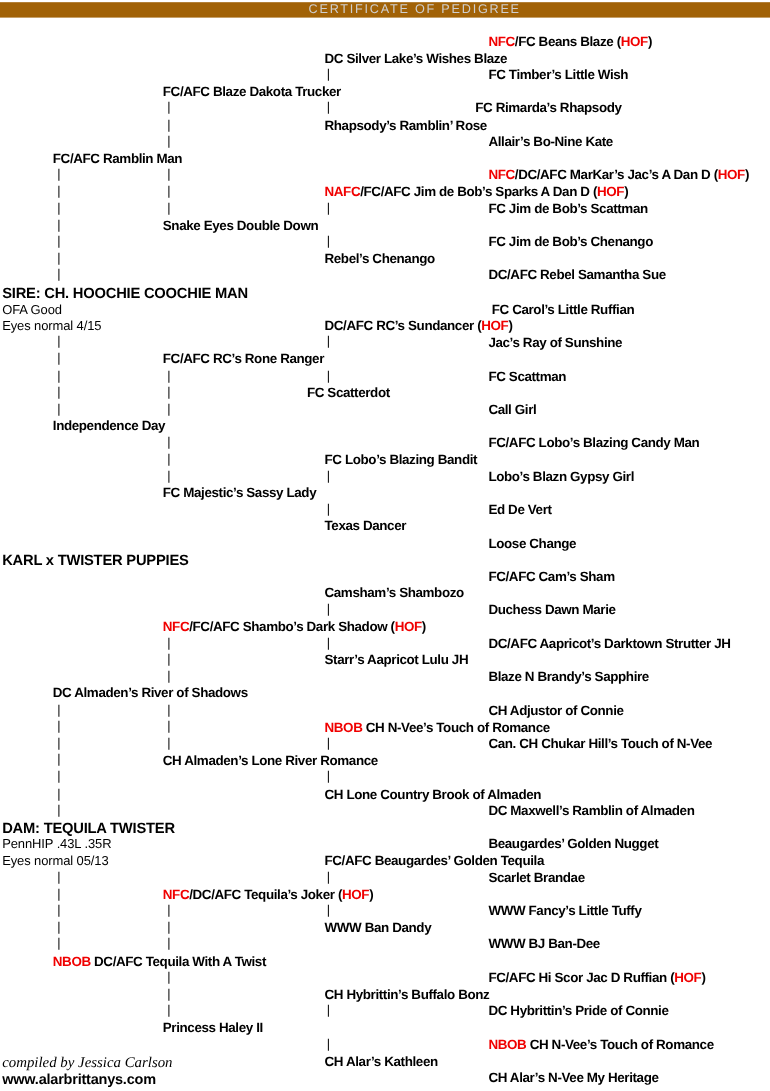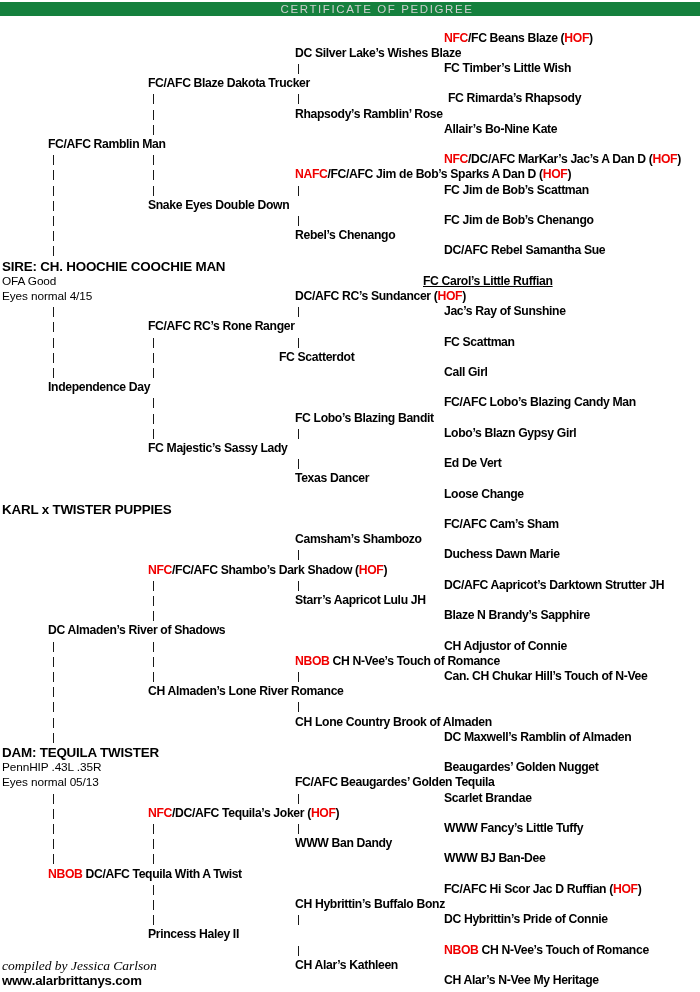--- a/index.html
+++ b/index.html
@@ -25,41 +25,41 @@
   .title { font-weight:700; font-size:13.4px; letter-spacing:-0.2px; }
   .bar   { font-weight:400; font-size:11.5px; }
   .credit{ font-family:"Liberation Serif",serif; font-style:italic; font-size:13.5px; }
   .site  { font-weight:700; font-size:13.2px; letter-spacing:-0.2px; }
   .red   { color:var(--red); }
 </style>
 </head>
 <body>
 
 <div id="page">
-  <div class="header-bar" style="background: #15803d;">
+  <div class="header-bar" style="background: #a16207;">
     <span class="header-title" style="color: rgb(207, 207, 207);">CERTIFICATE OF PEDIGREE</span>
   </div>
   <div id="tree">
       <div class="pline" style="top: 30.5px;">
         <span class="cell name" style="left: 444px;"><span class="red">NFC</span><span>/FC Beans Blaze (</span><span class="red">HOF</span><span>)</span></span>
       </div>
       <div class="pline" style="top: 45.7px;">
         <span class="cell name" style="left: 295px;"><span>DC Silver Lake’s Wishes Blaze</span></span>
       </div>
       <div class="pline" style="top: 60.9px;">
         <span class="cell bar" style="left: 297px;">|</span>
         <span class="cell name" style="left: 444px;"><span>FC Timber’s Little Wish</span></span>
       </div>
       <div class="pline" style="top: 76.1px;">
         <span class="cell name" style="left: 148px;"><span>FC/AFC Blaze Dakota Trucker</span></span>
       </div>
       <div class="pline" style="top: 91.3px;">
         <span class="cell bar" style="left: 152px;">|</span>
         <span class="cell bar" style="left: 297px;">|</span>
-        <span class="cell name" style="left: 448px; text-align: center;"><span>FC Rimarda’s Rhapsody</span></span>
+        <span class="cell name" style="left: 432px; text-align: center;"><span>FC Rimarda’s Rhapsody</span></span>
       </div>
       <div class="pline" style="top: 106.5px;">
         <span class="cell bar" style="left: 152px;">|</span>
         <span class="cell name" style="left: 295px;"><span>Rhapsody’s Ramblin’ Rose</span></span>
       </div>
       <div class="pline" style="top: 121.7px;">
         <span class="cell bar" style="left: 152px;">|</span>
         <span class="cell name" style="left: 444px;"><span>Allair’s Bo-Nine Kate</span></span>
       </div>
       <div class="pline" style="top: 136.9px;">
@@ -96,21 +96,21 @@
       </div>
       <div class="pline" style="top: 243.3px;">
         <span class="cell bar" style="left: 52px;">|</span>
         <span class="cell name" style="left: 444px;"><span>DC/AFC Rebel Samantha Sue</span></span>
       </div>
       <div class="pline" style="top: 258.5px;">
         <span class="cell title" style="left: 2px;"><span>SIRE: CH. HOOCHIE COOCHIE MAN</span></span>
       </div>
       <div class="pline" style="top: 273.7px;">
         <span class="cell info" style="left: 2px;"><span>OFA Good</span></span>
-        <span class="cell name" style="left: 423px; text-decoration: underline;"><span>FC Carol’s Little Ruffian</span></span>
+        <span class="cell name" style="left: 447px;"><span>FC Carol’s Little Ruffian</span></span>
       </div>
       <div class="pline" style="top: 288.9px;">
         <span class="cell info" style="left: 2px;"><span>Eyes normal 4/15</span></span>
         <span class="cell name" style="left: 295px;"><span>DC/AFC RC’s Sundancer (</span><span class="red">HOF</span><span>)</span></span>
       </div>
       <div class="pline" style="top: 304.1px;">
         <span class="cell bar" style="left: 52px;">|</span>
         <span class="cell bar" style="left: 297px;">|</span>
         <span class="cell name" style="left: 444px;"><span>Jac’s Ray of Sunshine</span></span>
       </div>

